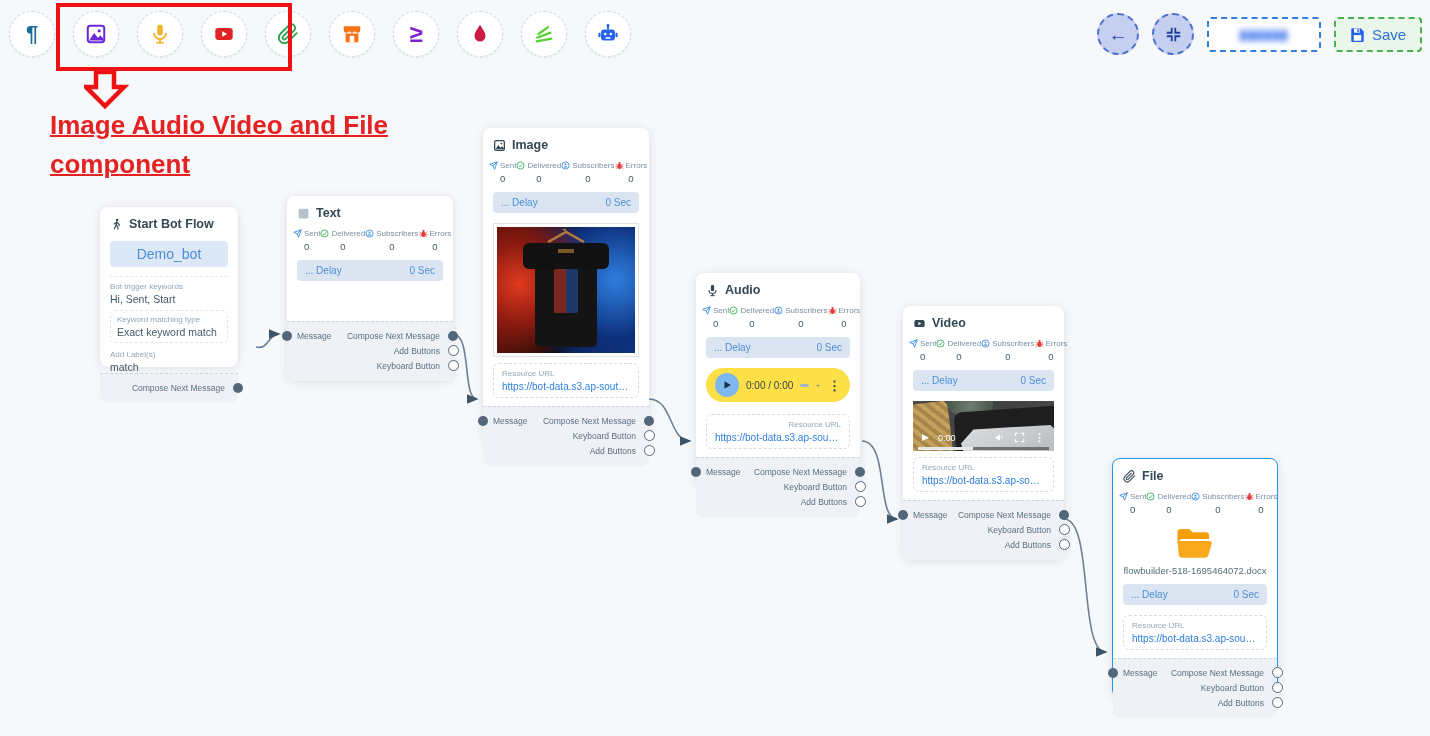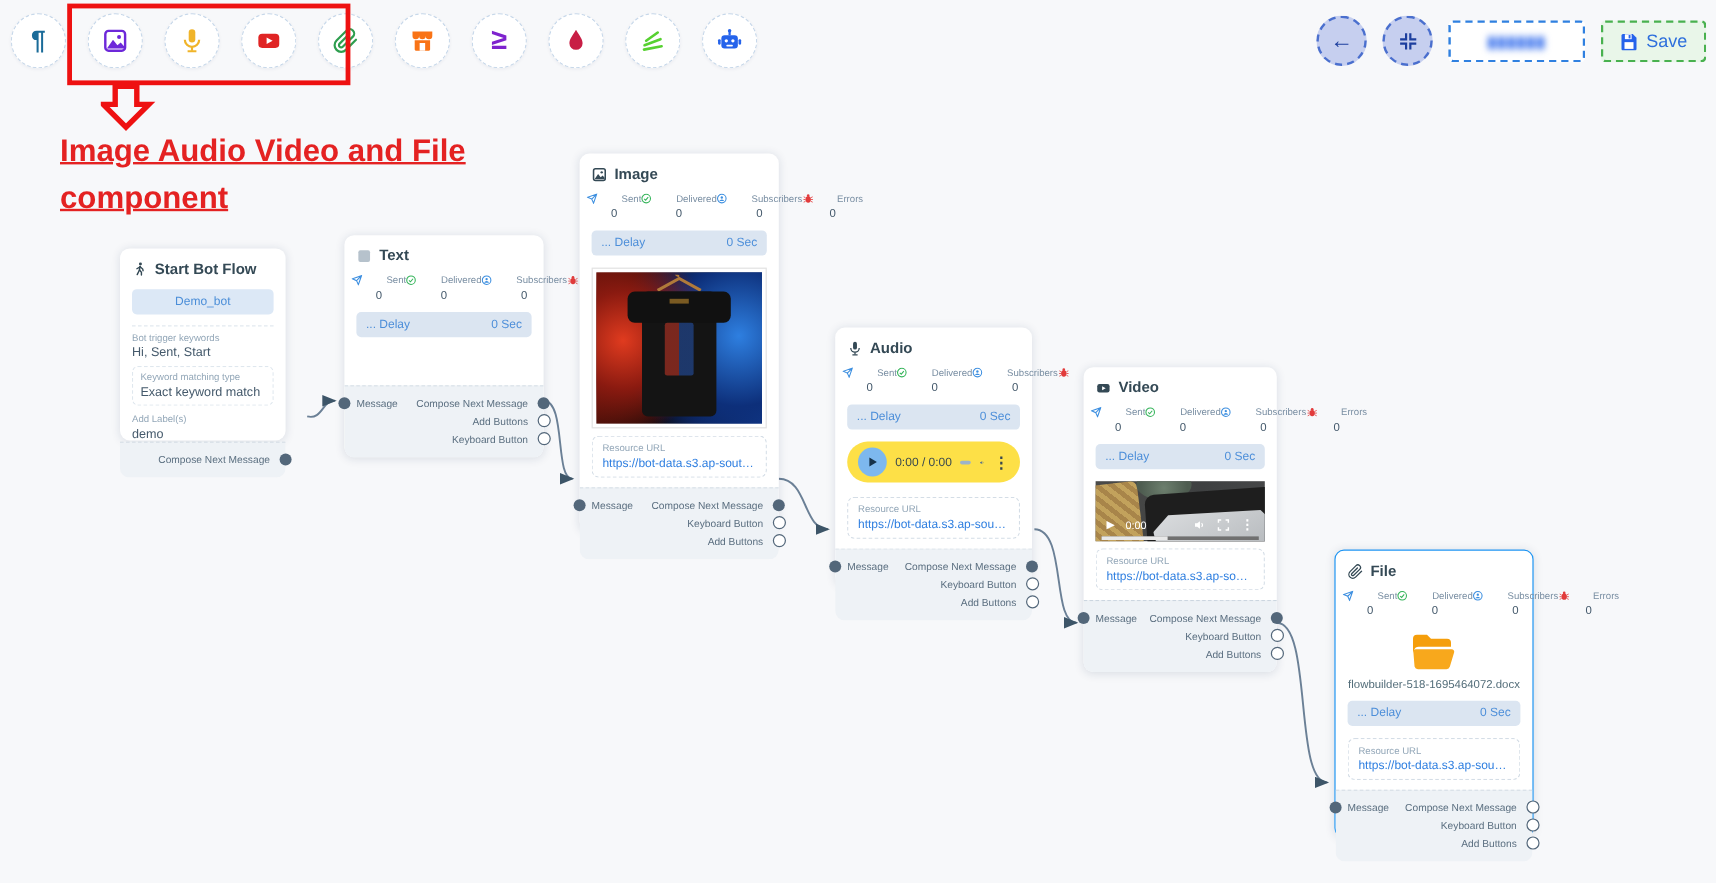--- a/index.html
+++ b/index.html
@@ -41,21 +41,21 @@
 
   
   .node { position:absolute; background:#fff; border-radius:8px; z-index:2;
           box-shadow:0 1px 8px rgba(25,45,85,.13); display:flex; flex-direction:column; }
   .node.selected { border:1.5px solid #2196f3; }
   .nhead { display:flex; align-items:center; gap:6px; padding:10px 10px 6px;
            font-size:12.5px; font-weight:bold; color:#344955; }
   .nhead svg { width:13px; height:13px; flex:0 0 auto; }
   .stats { display:grid; grid-template-columns:repeat(4,1fr); margin:3px 6px 4px; }
   .stat { display:flex; flex-direction:column; align-items:center; }
-  .stop { display:flex; align-items:center; gap:20px; font-size:8px; color:#7a8fa3; }
+  .stop { display:flex; align-items:center; gap:2px; font-size:8px; color:#7a8fa3; }
   .stop svg { width:9px; height:9px; }
   .sval { font-size:9.5px; color:#44596b; margin-top:3px; }
   .delay { display:flex; justify-content:space-between; margin:4px 10px; padding:5px 8px;
            background:#dbe5f1; color:#4c8ed9; font-size:10px; border-radius:4px; cursor:pointer; }
   .res { margin:6px 10px 8px; border:1px dashed #d4dde6; border-radius:6px; padding:5px 8px; }
   .rlab { font-size:8px; color:#93a7b8; }
   .rurl { font-size:10px; color:#2f7fe0; margin-top:3px; white-space:nowrap; overflow:hidden;
           text-overflow:ellipsis; cursor:pointer; }
   .footer { margin-top:auto; background:#eef2f6; border-top:1px dashed #ccd6e0;
             border-radius:0 0 8px 8px; padding:6px 10px 8px; }
@@ -63,21 +63,21 @@
           font-size:8.5px; color:#5b6f80; }
   .fleft { position:absolute; left:0; }
   .dot-in { position:absolute; left:-15px; width:10px; height:10px; border-radius:50%; background:#53677a; }
   .dot-out { position:absolute; right:-15px; width:10px; height:10px; border-radius:50%; background:#53677a; }
   .ring { position:absolute; right:-16px; width:11px; height:11px; border-radius:50%;
           background:#fff; border:1.5px solid #53677a; }
   .frow span[data-bind] { margin-right:3px; }
 
   
   .demobar { margin:4px 10px; background:#dce8f6; color:#4b8ed8; text-align:center; padding:5px 6px;
-             border-radius:4px; font-size:10px; cursor:pointer; }
+             border-radius:4px; font-size:14px; cursor:pointer; }
   .sfield { margin:5px 10px 0; padding-top:5px; border-top:1px dashed #e2e9f0; }
   .sfield.boxed { border:1px dashed #dfe7ee; border-radius:5px; padding:4px 6px; }
   .flab { font-size:8px; color:#93a7b8; }
   .fval { font-size:10.5px; color:#44596b; margin-top:2px; }
 
   
   .msgbox { margin:6px 10px; background:#e8f1fb; border-radius:6px; padding:7px 8px;
             font-size:9px; color:#5a6b7a; line-height:1.5; }
 
   
@@ -271,21 +271,21 @@
     <div class="sfield">
       <div class="flab" data-bind="nodes.start.trigger_label">Bot trigger keywords</div>
       <div class="fval" data-bind="nodes.start.trigger_value">Hi, Sent, Start</div>
     </div>
     <div class="sfield boxed">
       <div class="flab" data-bind="nodes.start.matching_label">Keyword matching type</div>
       <div class="fval" data-bind="nodes.start.matching_value">Exact keyword match</div>
     </div>
     <div class="sfield" style="border-top:0; margin-top:2px;">
       <div class="flab" data-bind="nodes.start.labels_label">Add Label(s)</div>
-      <div class="fval" data-bind="nodes.start.labels_value">demo</div>
+      <div class="fval" data-bind="nodes.start.labels_value">match</div>
     </div>
     <div class="footer">
       <div class="frow">
         <span data-bind="common.compose_label">Compose Next Message</span>
         <span class="dot-out"></span>
       </div>
     </div>
   </div>
 
   <div class="node" style="left:287px; top:196px; width:166px; height:185px;">
@@ -457,21 +457,21 @@
         <span data-bind="common.keyboard_label">Keyboard Button</span>
         <span class="ring"></span>
       </div>
       <div class="frow">
         <span data-bind="common.add_buttons_label">Add Buttons</span>
         <span class="ring"></span>
       </div>
     </div>
   </div>
 
-  <div class="node" style="left:696px; top:273px; width:164px; height:215px;">
+  <div class="node" style="left:696px; top:273px; width:164px; height:215px;text-align:right;">
     <div class="nhead">
       <svg viewBox="0 0 24 24">
           <rect x="9" y="1.5" width="6" height="12" rx="3" fill="#344955"></rect>
           <path d="M5.5 11a6.5 6.5 0 0 0 13 0" fill="none" stroke="#344955" stroke-width="2"></path>
           <line x1="12" y1="17.5" x2="12" y2="21" stroke="#344955" stroke-width="2"></line>
           <line x1="8" y1="21.5" x2="16" y2="21.5" stroke="#344955" stroke-width="2"></line>
         </svg>
       <span data-bind="nodes.audio.title">Audio</span>
     </div>
     <div class="stats">

